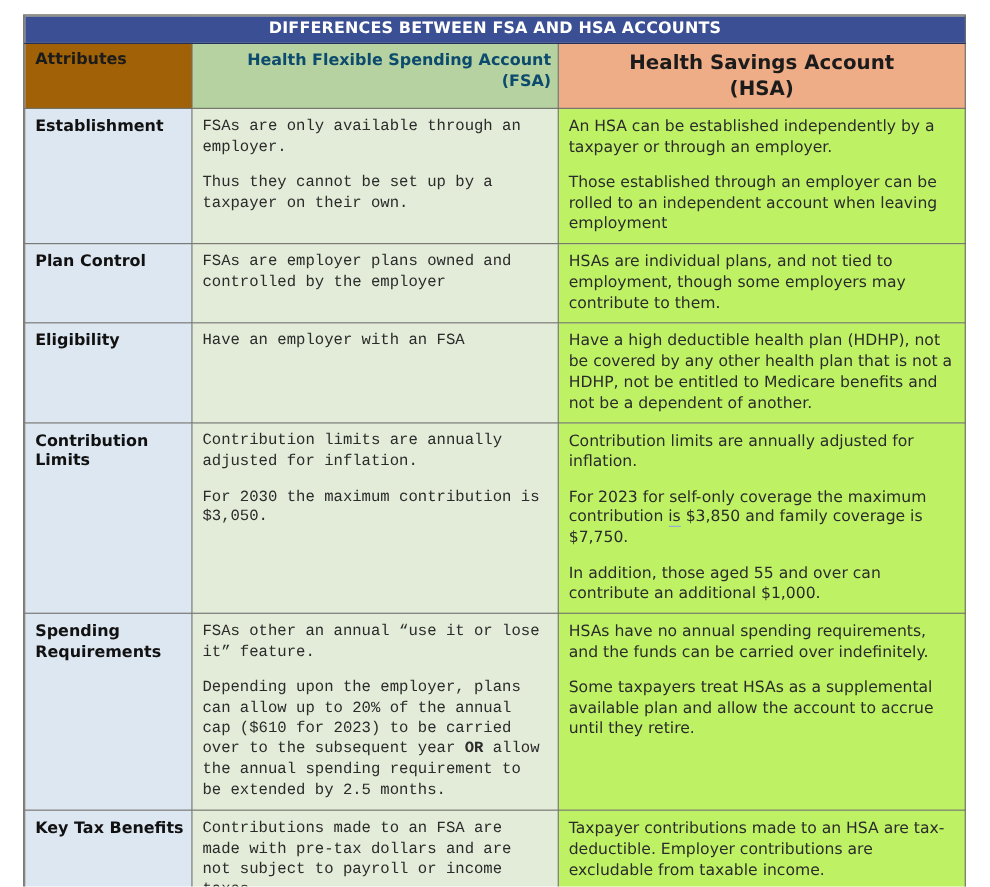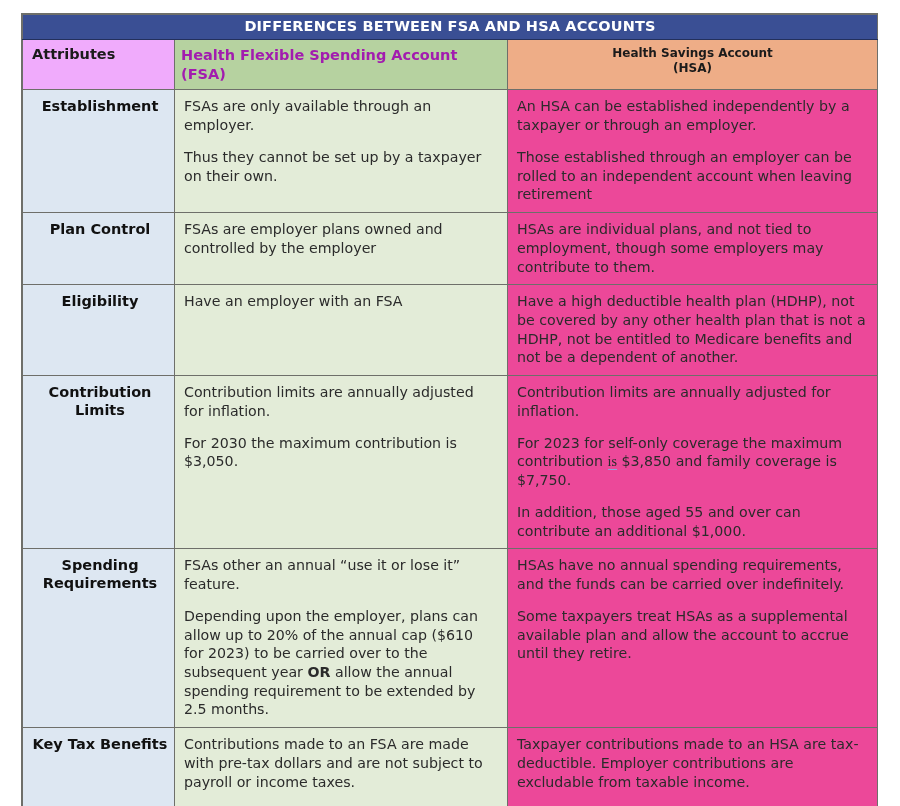--- a/index.html
+++ b/index.html
@@ -44,83 +44,82 @@
     color: #ffffff;
     text-align: center;
     font-weight: bold;
     font-size: 14.5px;
     letter-spacing: 0.15px;
     padding: 3px 0 4px 0 !important;
     line-height: 1.15;
     border-bottom: 1px solid #23305c !important;
   }
   .hdr-attr {
-    background: #f0abfc;
+    background: #a16207;
     color: #1b1b1b;
     font-weight: bold;
     font-size: 14.5px;
     padding: 6px 0 6px 9px !important;
     text-align: left;
     vertical-align: top;
   }
   .hdr-fsa {
     background: #b6d2a0;
-    color: #a21caf;
-    font-weight: bold;
-    font-size: 14.5px;
-    text-align: left;
+    color: #0c4a6e;
+    font-weight: bold;
+    font-size: 14.5px;
+    text-align: right;
     padding: 6px 6px 6px 6px !important;
     line-height: 1.3;
   }
   .hdr-hsa {
     background: #eead87;
     color: #1b1b1b;
     font-weight: bold;
-    font-size: 12px;
+    font-size: 18px;
     text-align: center;
     padding: 6px 6px 6px 6px !important;
     line-height: 1.3;
   }
   .attr-cell {
     background: #dde7f2;
     color: #111111;
     font-weight: bold;
     font-size: 14.5px;
     padding: 7px 6px 8px 9px !important;
     line-height: 1.25;
-    text-align: center;
   }
   .fsa-cell {
     background: #e3ecd8;
     color: #2b2b2b;
     font-size: 14.2px;
     padding: 7px 10px 8px 9px !important;
     line-height: 1.32;
+    font-family: Liberation Mono, monospace;
   }
   .hsa-cell {
-    background: #ec4899;
+    background: #bef264;
     color: #2b2b2b;
     font-size: 14.2px;
     padding: 7px 10px 8px 9px !important;
     line-height: 1.32;
   }
   .para {
     margin: 0 0 13px 0;
   }
   .para:last-child {
     margin-bottom: 0;
   }
   .bold-inline {
     font-weight: bold;
     margin-top: 44px;
   }
   .grammar-mark {
     border-bottom: 1.5px solid #8fa9d8;
     padding-bottom: 0px;
-    font-family: Liberation Serif, serif;
   }
   .col-attr { width: 152px; }
   .col-fsa  { width: 333px; }
   .col-hsa  { width: 370px; }
 </style>
 </head>
 <body>
 
 <div class="page">
   <div class="table-wrap">
@@ -147,21 +146,21 @@
         </tr>
 
         <tr>
           <td class="attr-cell">Establishment</td>
           <td class="fsa-cell">
             <p class="para">FSAs are only available through an employer.</p>
             <p class="para">Thus they cannot be set up by a taxpayer on their own.</p>
           </td>
           <td class="hsa-cell">
             <p class="para">An HSA can be established independently by a taxpayer or through an employer.</p>
-            <p class="para">Those established through an employer can be rolled to an independent account when leaving retirement</p>
+            <p class="para">Those established through an employer can be rolled to an independent account when leaving employment</p>
           </td>
         </tr>
 
         <tr>
           <td class="attr-cell">Plan Control</td>
           <td class="fsa-cell">
             <p class="para">FSAs are employer plans owned and controlled by the employer</p>
           </td>
           <td class="hsa-cell">
             <p class="para">HSAs are individual plans, and not tied to employment, though some employers may contribute to them.</p>

